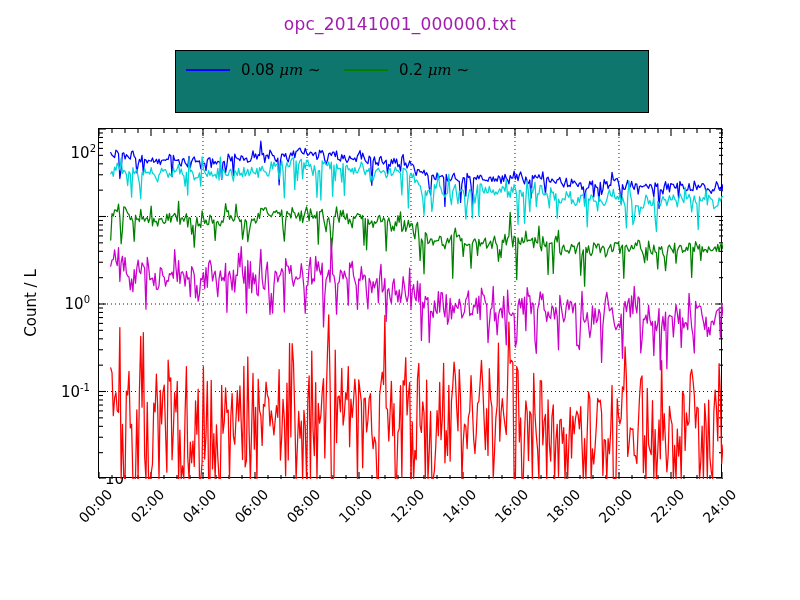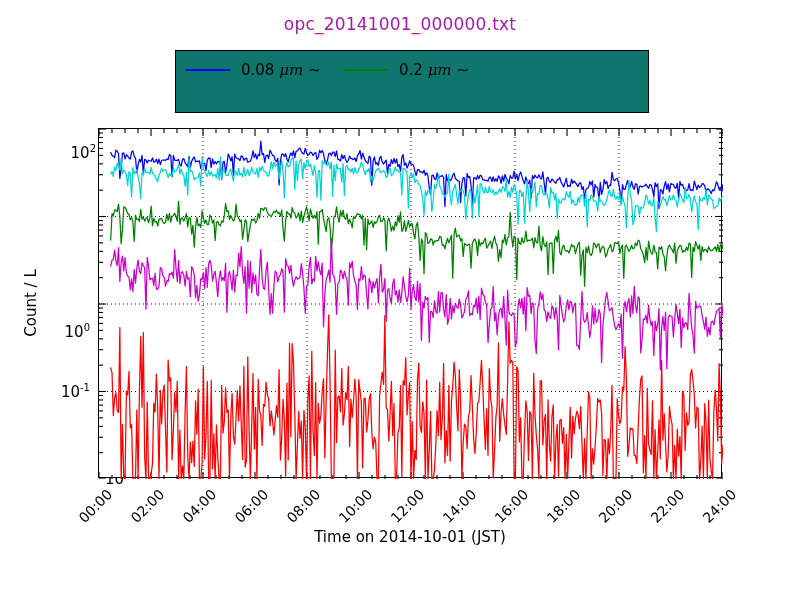--- a/index.html
+++ b/index.html
@@ -75,21 +75,21 @@
       <div class="legend-entry">
         <span class="legend-swatch" style="border-top-color: rgb(0, 128, 0);"></span>
         <span class="legend-label">0.2 <span class="mu">μm</span> ~</span>
       </div>
     </div>
   </div>
 
   <div class="yticks-host" id="yticks-host">
       <div class="ytick-label" style="top: 478px; left: 0px; width: 90px; margin-left: 44px;">10<sup>-2</sup></div>
       <div class="ytick-label" style="top: 390.5px; left: 0px; width: 90px;">10<sup>-1</sup></div>
-      <div class="ytick-label" style="top: 303px; left: 0px; width: 90px; margin-top: 28px;">10<sup>0</sup></div>
+      <div class="ytick-label" style="top: 303px; left: 0px; width: 90px;">10<sup>0</sup></div>
       <div class="ytick-label" style="top: 215.5px; left: 0px; width: 90px; padding-left: 32px;">10<sup>1</sup></div>
       <div class="ytick-label" style="top: 128px; left: 6px; width: 90px; margin-top: 24px;">10<sup>2</sup></div>
     </div>
   <div id="ylabel">Count / L</div>
 
   <div id="plot-frame">
     <svg id="plot-svg" viewBox="0 0 624 350" preserveAspectRatio="none">
         <line x1="0" y1="262.5" x2="624" y2="262.5" stroke="#000000" stroke-width="0.9" stroke-dasharray="1,3"></line>
         <line x1="0" y1="175" x2="624" y2="175" stroke="#000000" stroke-width="0.9" stroke-dasharray="1,3"></line>
         <line x1="0" y1="87.5" x2="624" y2="87.5" stroke="#000000" stroke-width="0.9" stroke-dasharray="1,3"></line>
@@ -286,15 +286,14 @@
       <div class="xtick-label" style="left: 212px; top: 486px; width: 100px;">08:00</div>
       <div class="xtick-label" style="left: 264px; top: 486px; width: 100px;">10:00</div>
       <div class="xtick-label" style="left: 316px; top: 486px; width: 100px;">12:00</div>
       <div class="xtick-label" style="left: 368px; top: 486px; width: 100px;">14:00</div>
       <div class="xtick-label" style="left: 420px; top: 486px; width: 100px;">16:00</div>
       <div class="xtick-label" style="left: 472px; top: 486px; width: 100px;">18:00</div>
       <div class="xtick-label" style="left: 524px; top: 486px; width: 100px;">20:00</div>
       <div class="xtick-label" style="left: 576px; top: 486px; width: 100px;">22:00</div>
       <div class="xtick-label" style="left: 628px; top: 486px; width: 100px;">24:00</div>
     </div>
-  <div id="xlabel">Time on 2014-10-01 (JST)</div>
 
 </div>
 
 </body></html>

